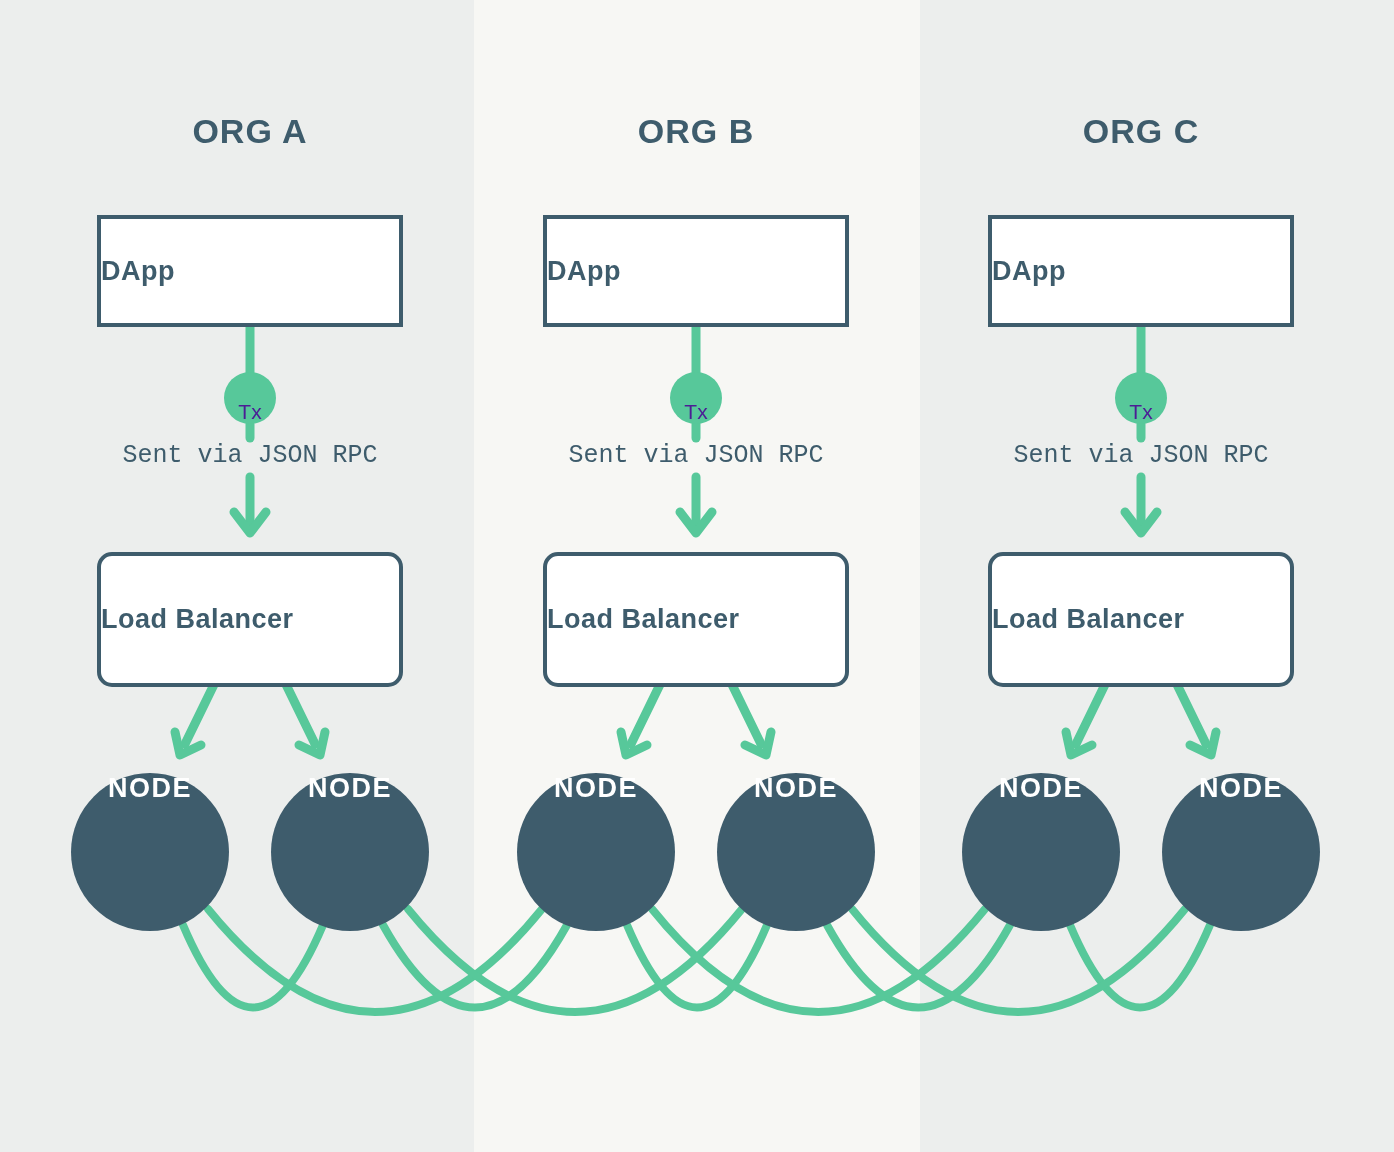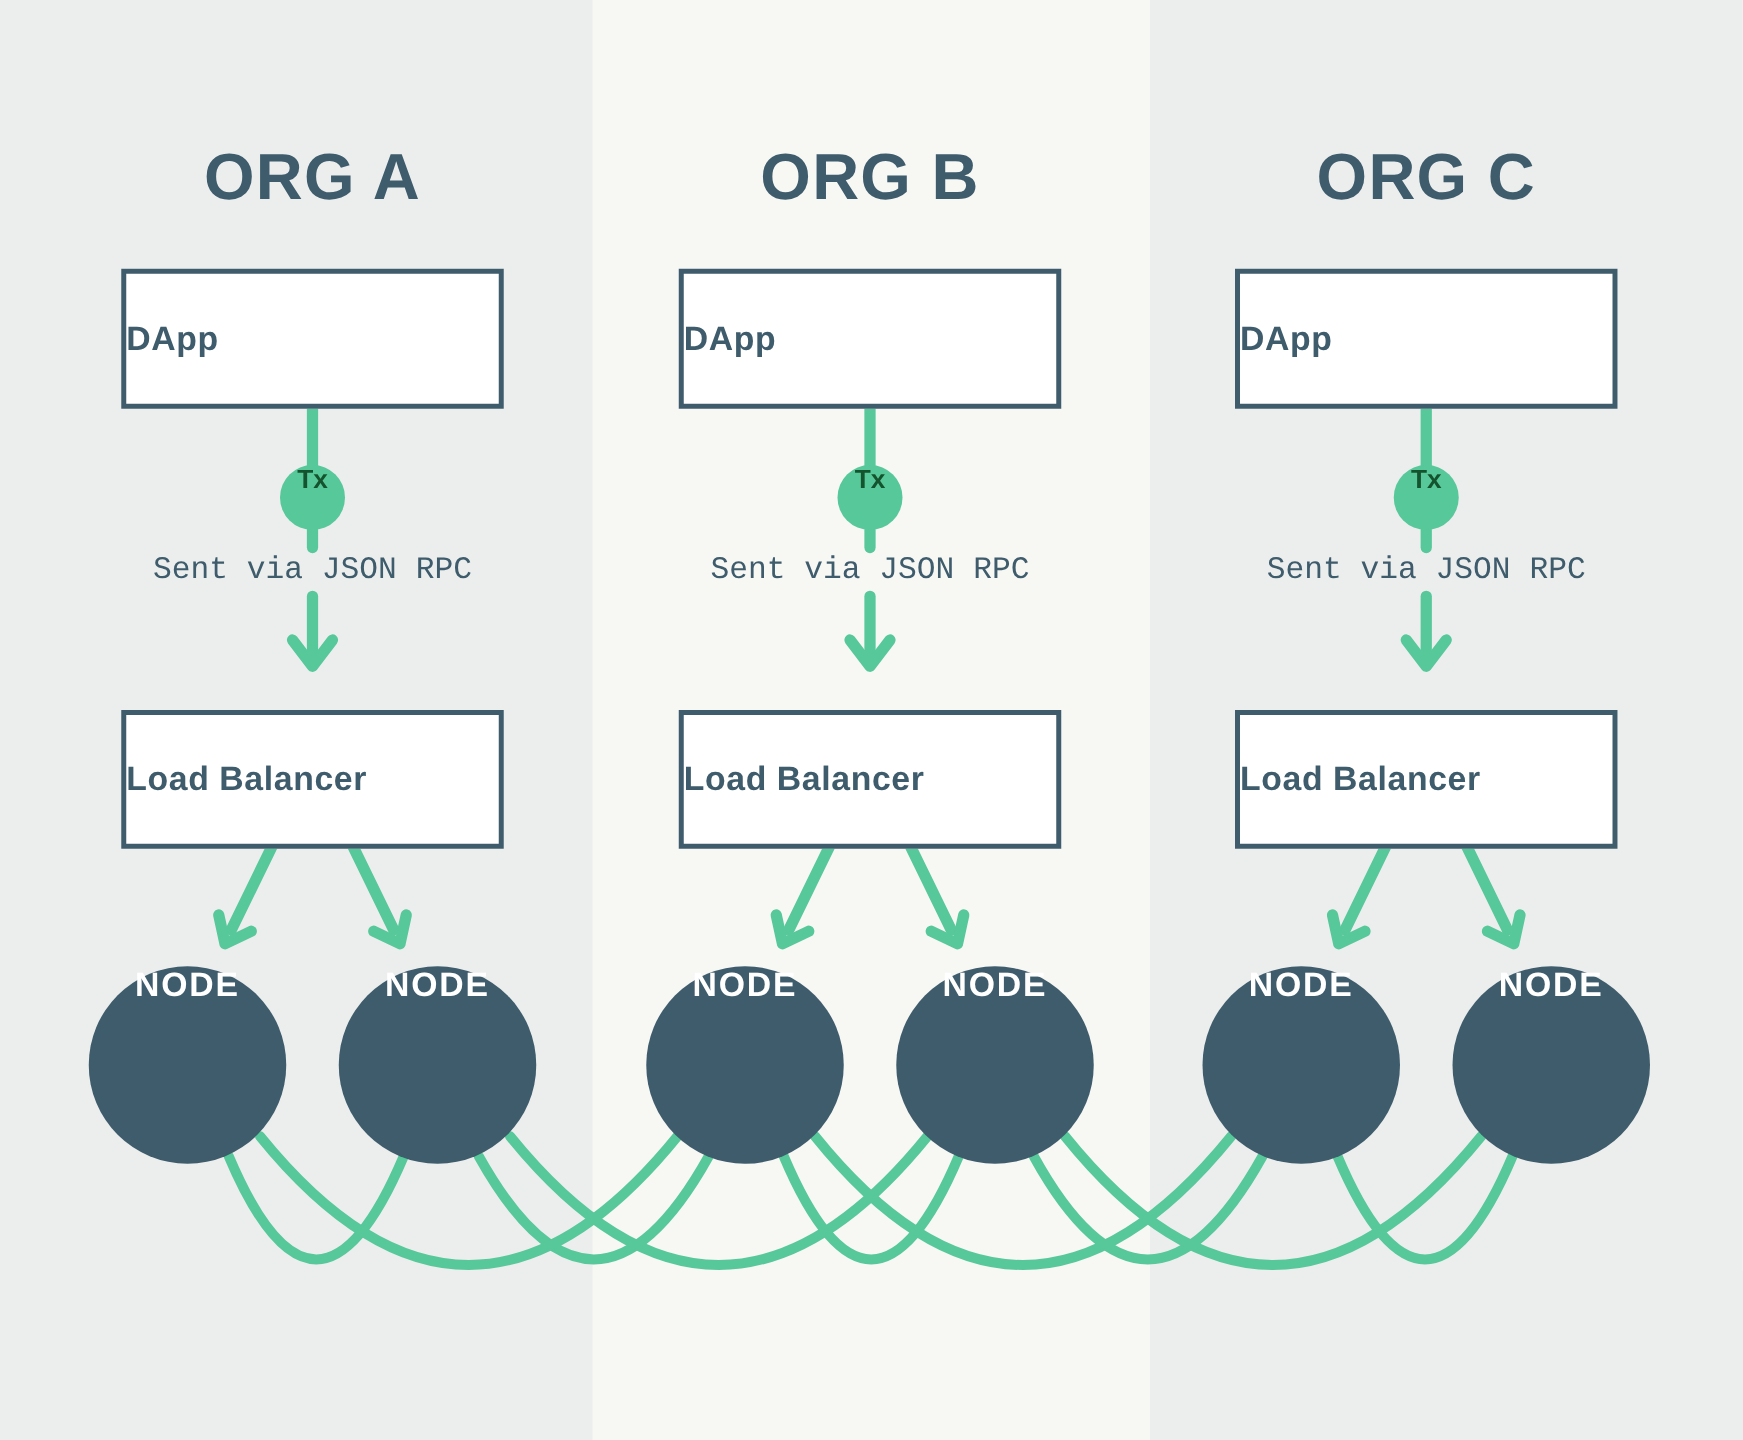--- a/index.html
+++ b/index.html
@@ -15,29 +15,29 @@
   .canvas{position:relative;width:1394px;height:1152px;overflow:hidden;background:var(--bg-side);}
   .bg{position:absolute;top:0;height:1152px;}
   .bg-a{left:0;width:474px;background:var(--bg-side);}
   .bg-b{left:474px;width:446px;background:var(--bg-mid);}
   .bg-c{left:920px;width:474px;background:var(--bg-side);}
   svg.overlay{position:absolute;left:0;top:0;z-index:1;}
   svg.overlay *{stroke:var(--green);fill:none;stroke-linecap:round;stroke-linejoin:round;}
   .col{position:absolute;left:0;top:0;width:0;height:0;z-index:2;}
   .c0{--cx:250px;} .c1{--cx:696px;} .c2{--cx:1141px;}
   .org-title{position:absolute;top:112px;left:calc(var(--cx) - 170px);width:340px;
-    text-align:center;font-size:52px;font-weight:bold;letter-spacing:1px;color:var(--ink);}
+    text-align:center;font-size:34px;font-weight:bold;letter-spacing:1px;color:var(--ink);}
   .box{position:absolute;left:calc(var(--cx) - 153px);width:306px;height:112px;
     background:var(--box-bg);border:4px solid var(--ink);display:flex;align-items:center;
     font-size:27px;font-weight:bold;color:var(--ink);letter-spacing:0.5px;}
   .dapp{top:215px;}
-  .lb{top:568px;height:111px;}
+  .lb{top:552px;height:135px;border-radius:15px;}
   .tx-badge{position:absolute;top:372px;left:calc(var(--cx) - 26px);width:52px;height:52px;border-radius:50%;
-    background:var(--green);display:flex;align-items:flex-start;justify-content:center;
-    color:#14532d;font-size:21px;font-weight:bold;}
+    background:var(--green);display:flex;align-items:flex-end;justify-content:center;
+    color:#4c1d95;font-size:21px;font-weight:normal;}
   .rpc-label{position:absolute;top:441px;left:calc(var(--cx) - 170px);width:340px;text-align:center;
     font-size:25px;color:var(--ink);font-family:Liberation Mono, monospace;}
   .node{position:absolute;top:773px;width:158px;height:158px;border-radius:50%;background:var(--ink);
     display:flex;justify-content:center;color:#ffffff;
     font-size:27px;font-weight:bold;letter-spacing:1.5px;}
   .node-left{left:calc(var(--cx) - 179px);}
   .node-right{left:calc(var(--cx) + 21px);}
 </style>
 </head>
 <body>

